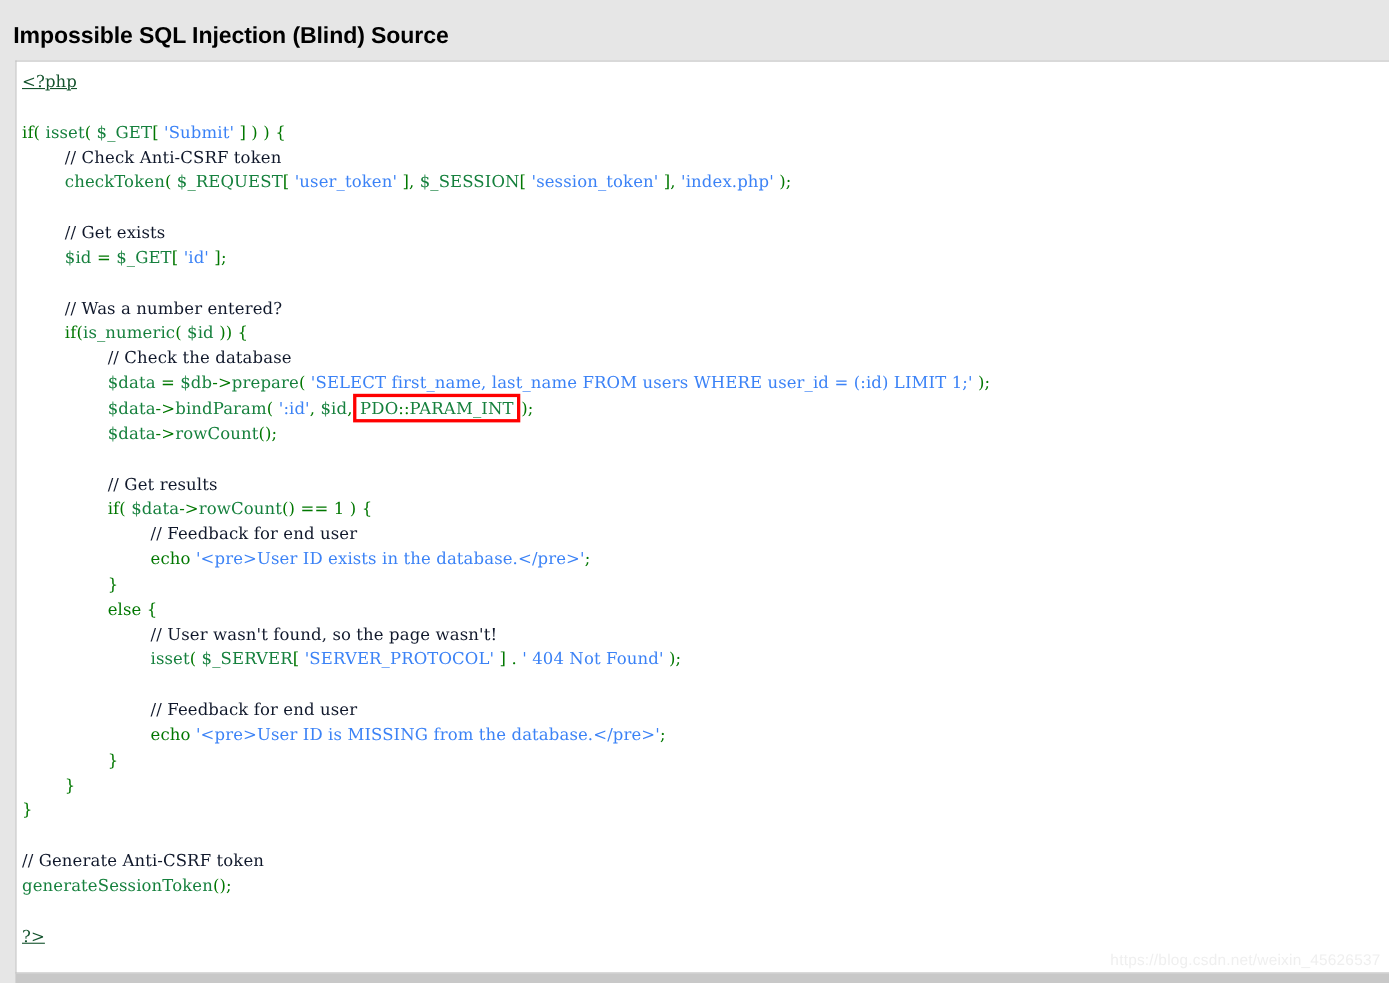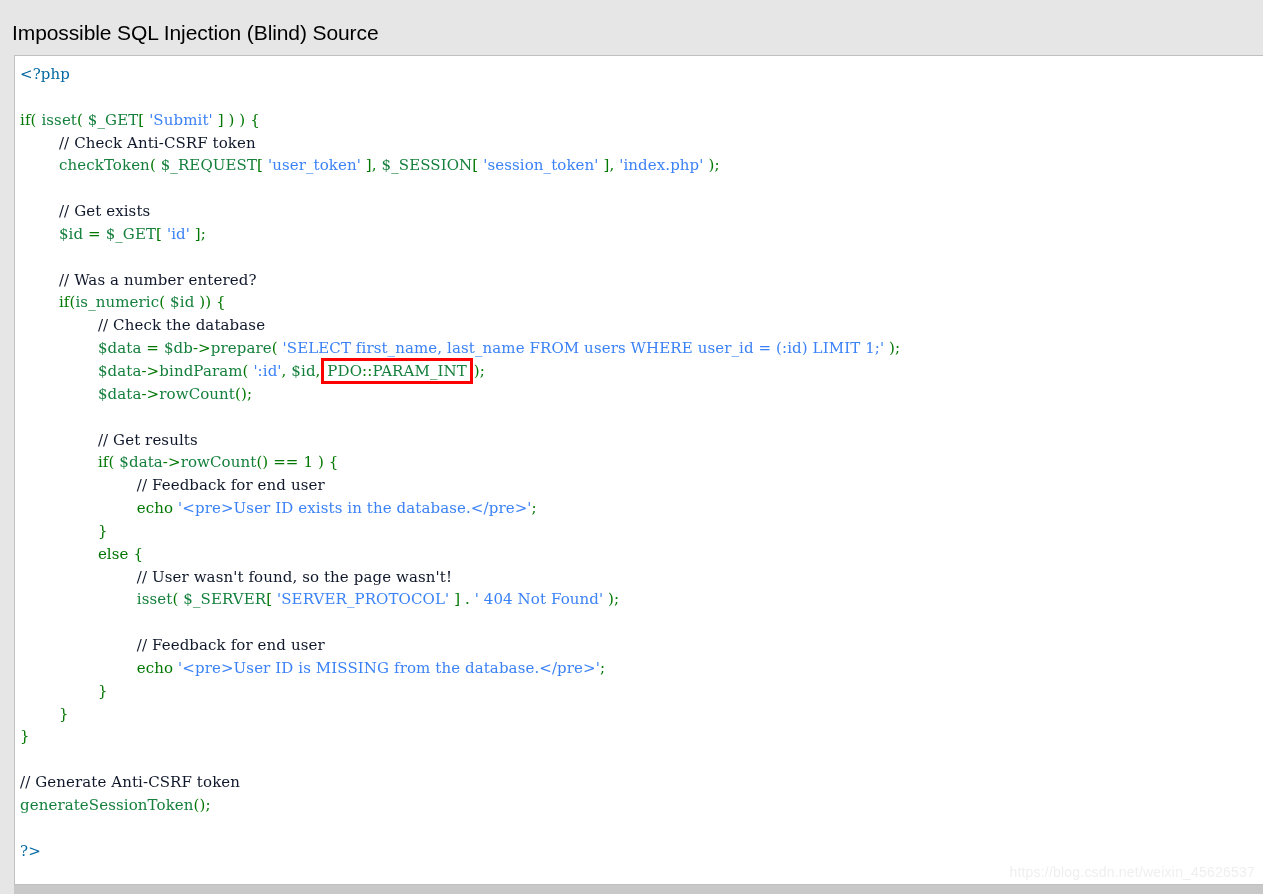--- a/index.html
+++ b/index.html
@@ -12,21 +12,21 @@
   }
   #page {
     position: relative;
     width: 1263px; height: 894px;
     background: #e6e6e6;
   }
   #page-title {
     position: absolute;
     left: 12px; top: 7px;
     font-size: 21px;
-    font-weight: normal;
+    font-weight: bold;
     color: #000000;
     letter-spacing: -0.1px;
     white-space: nowrap;
   }
   #code-box {
     position: absolute;
     left: 14px; top: 55px;
     width: 1260px; height: 830px;
     background: #ffffff;
     border: 1px solid #c0c0c0;
@@ -38,21 +38,21 @@
     left: 5px; top: 7px;
     margin: 0;
     font-family: "DejaVu Serif", serif;
     font-size: 15px;
     line-height: 22.85px;
     white-space: pre;
     letter-spacing: 0.1px;
     color: #000000;
   }
   
-  .tag      { color: #0369a1; }   
+  .tag      { color: #14532d; text-decoration: underline; }   
   .kw       { color: #007700; }   
   .var      { color: #15803d; }   
   .str      { color: #3b82f6; }   
   .cmt      { color: #0f172a; }
   .hl {
     outline: 3px solid #FF0000;
     outline-offset: 1px;
     padding: 0 2px;
   }
   #watermark {

